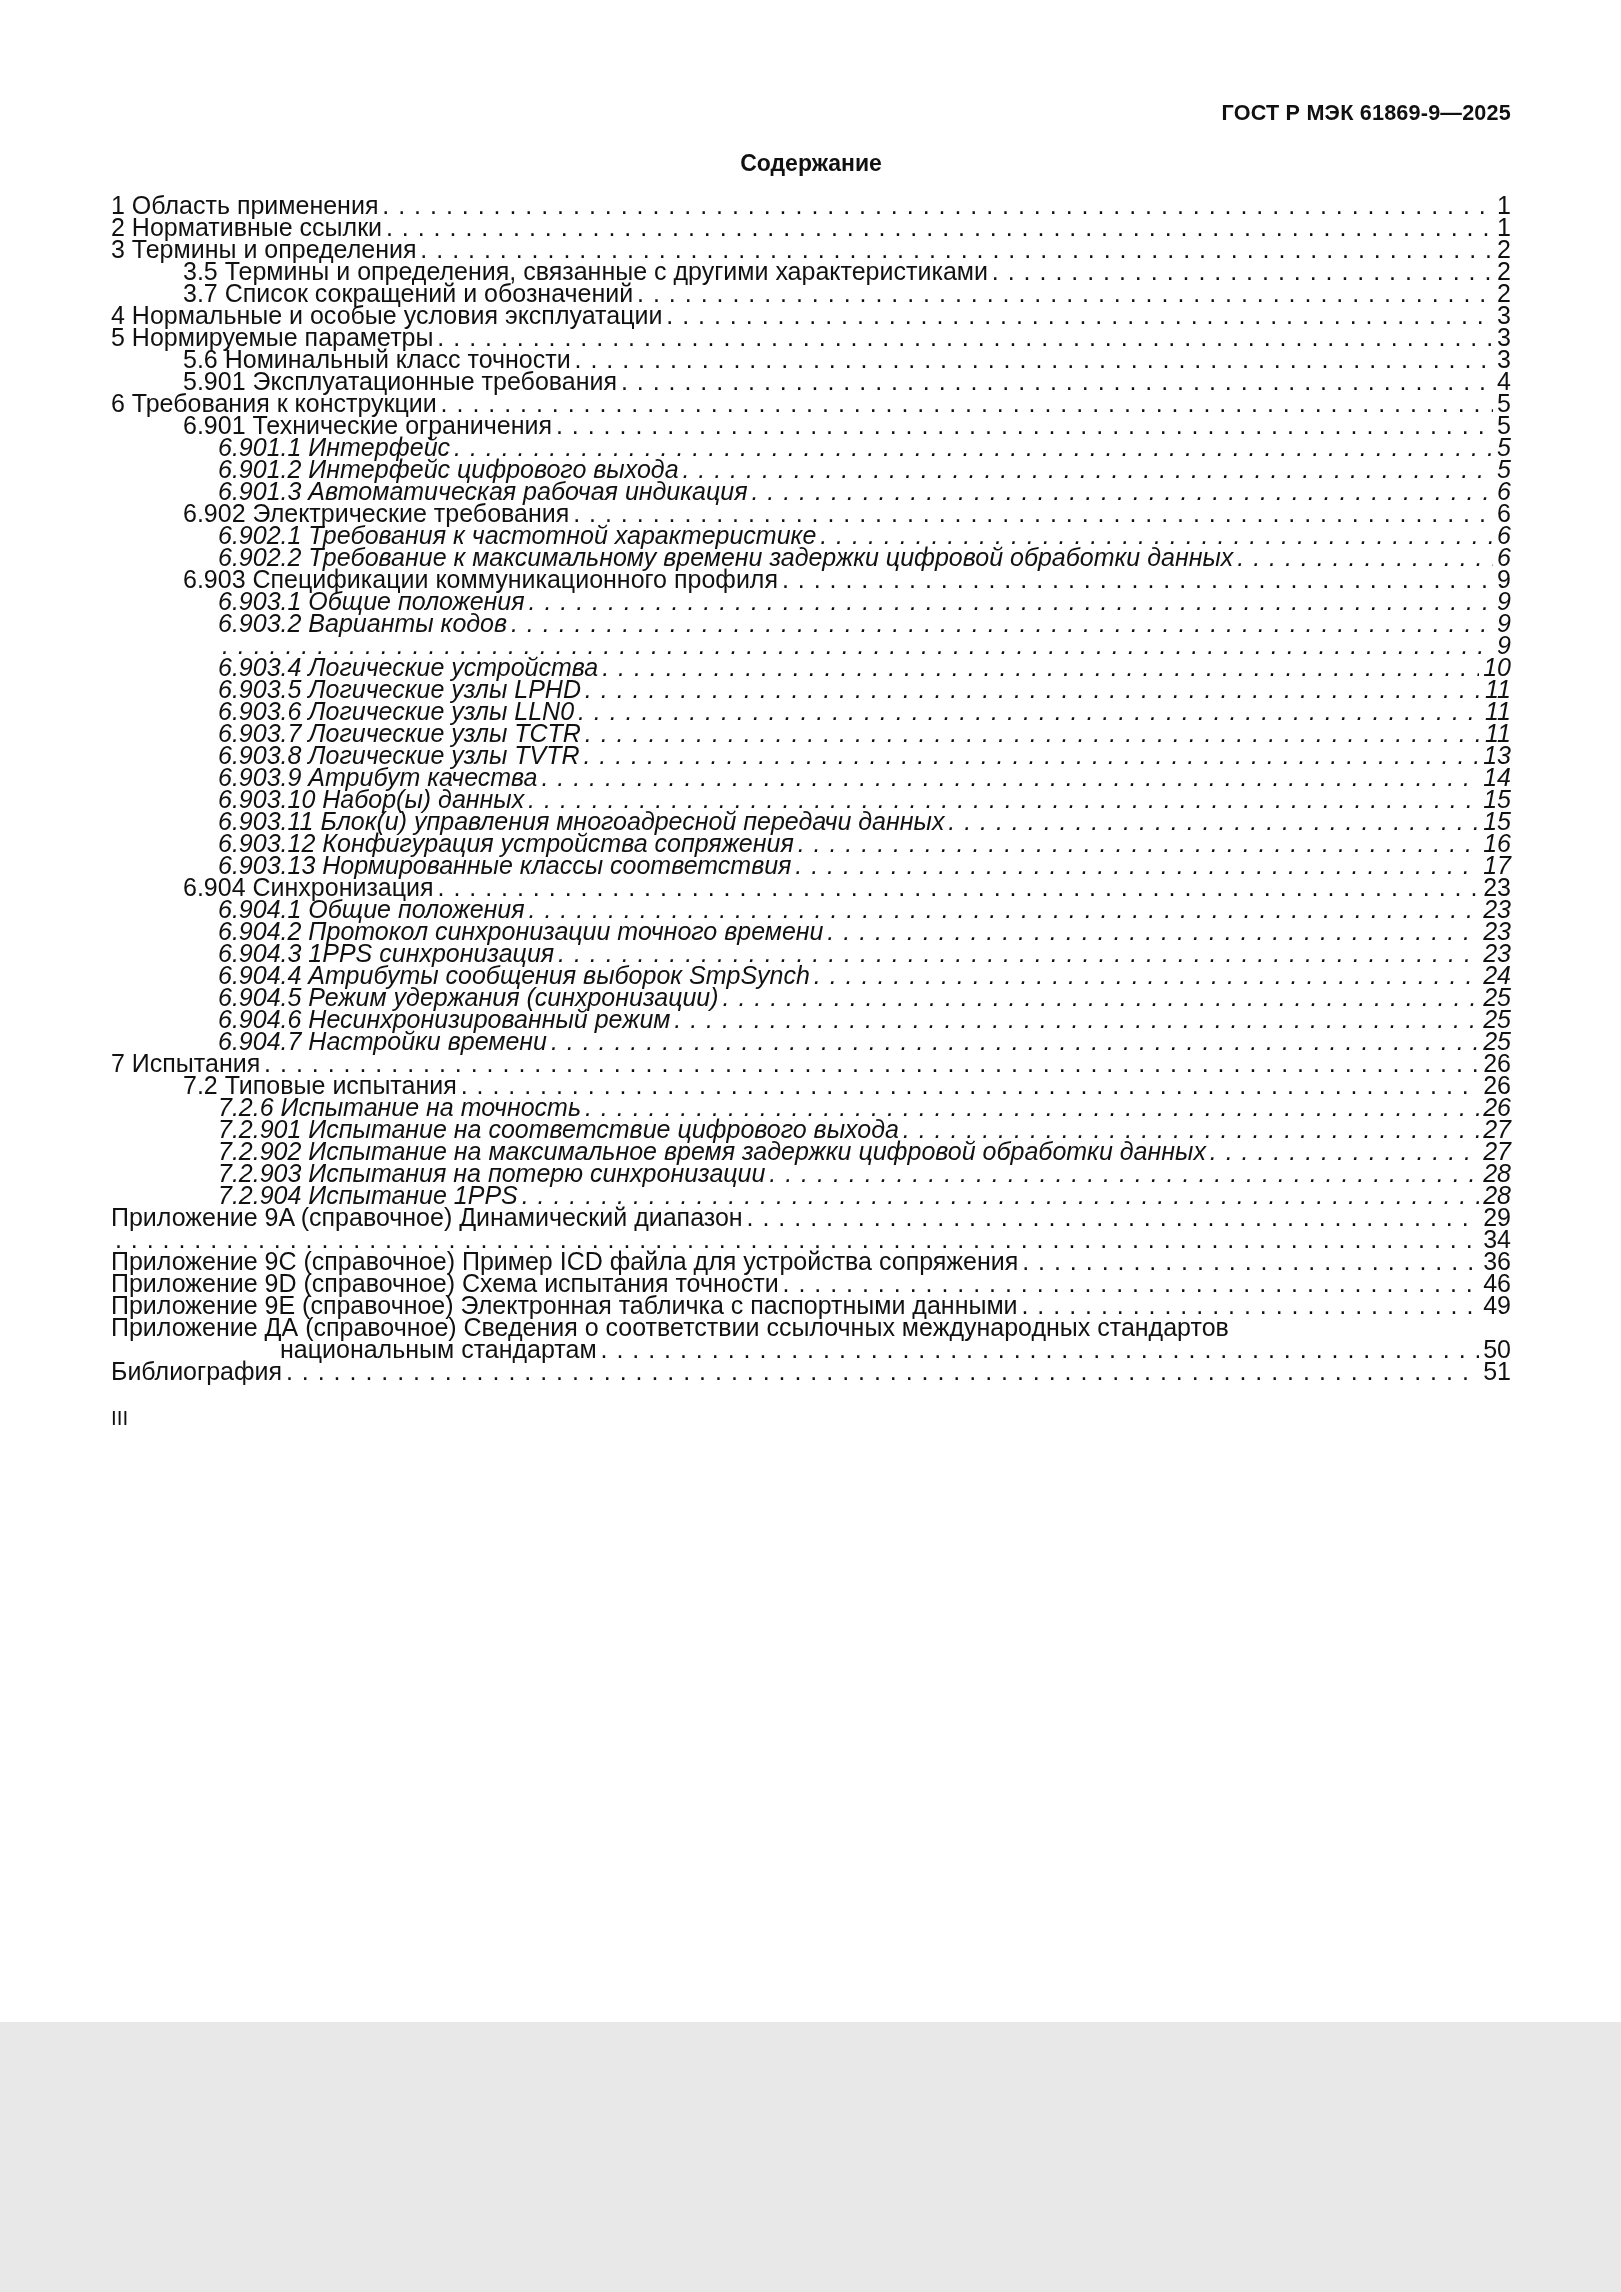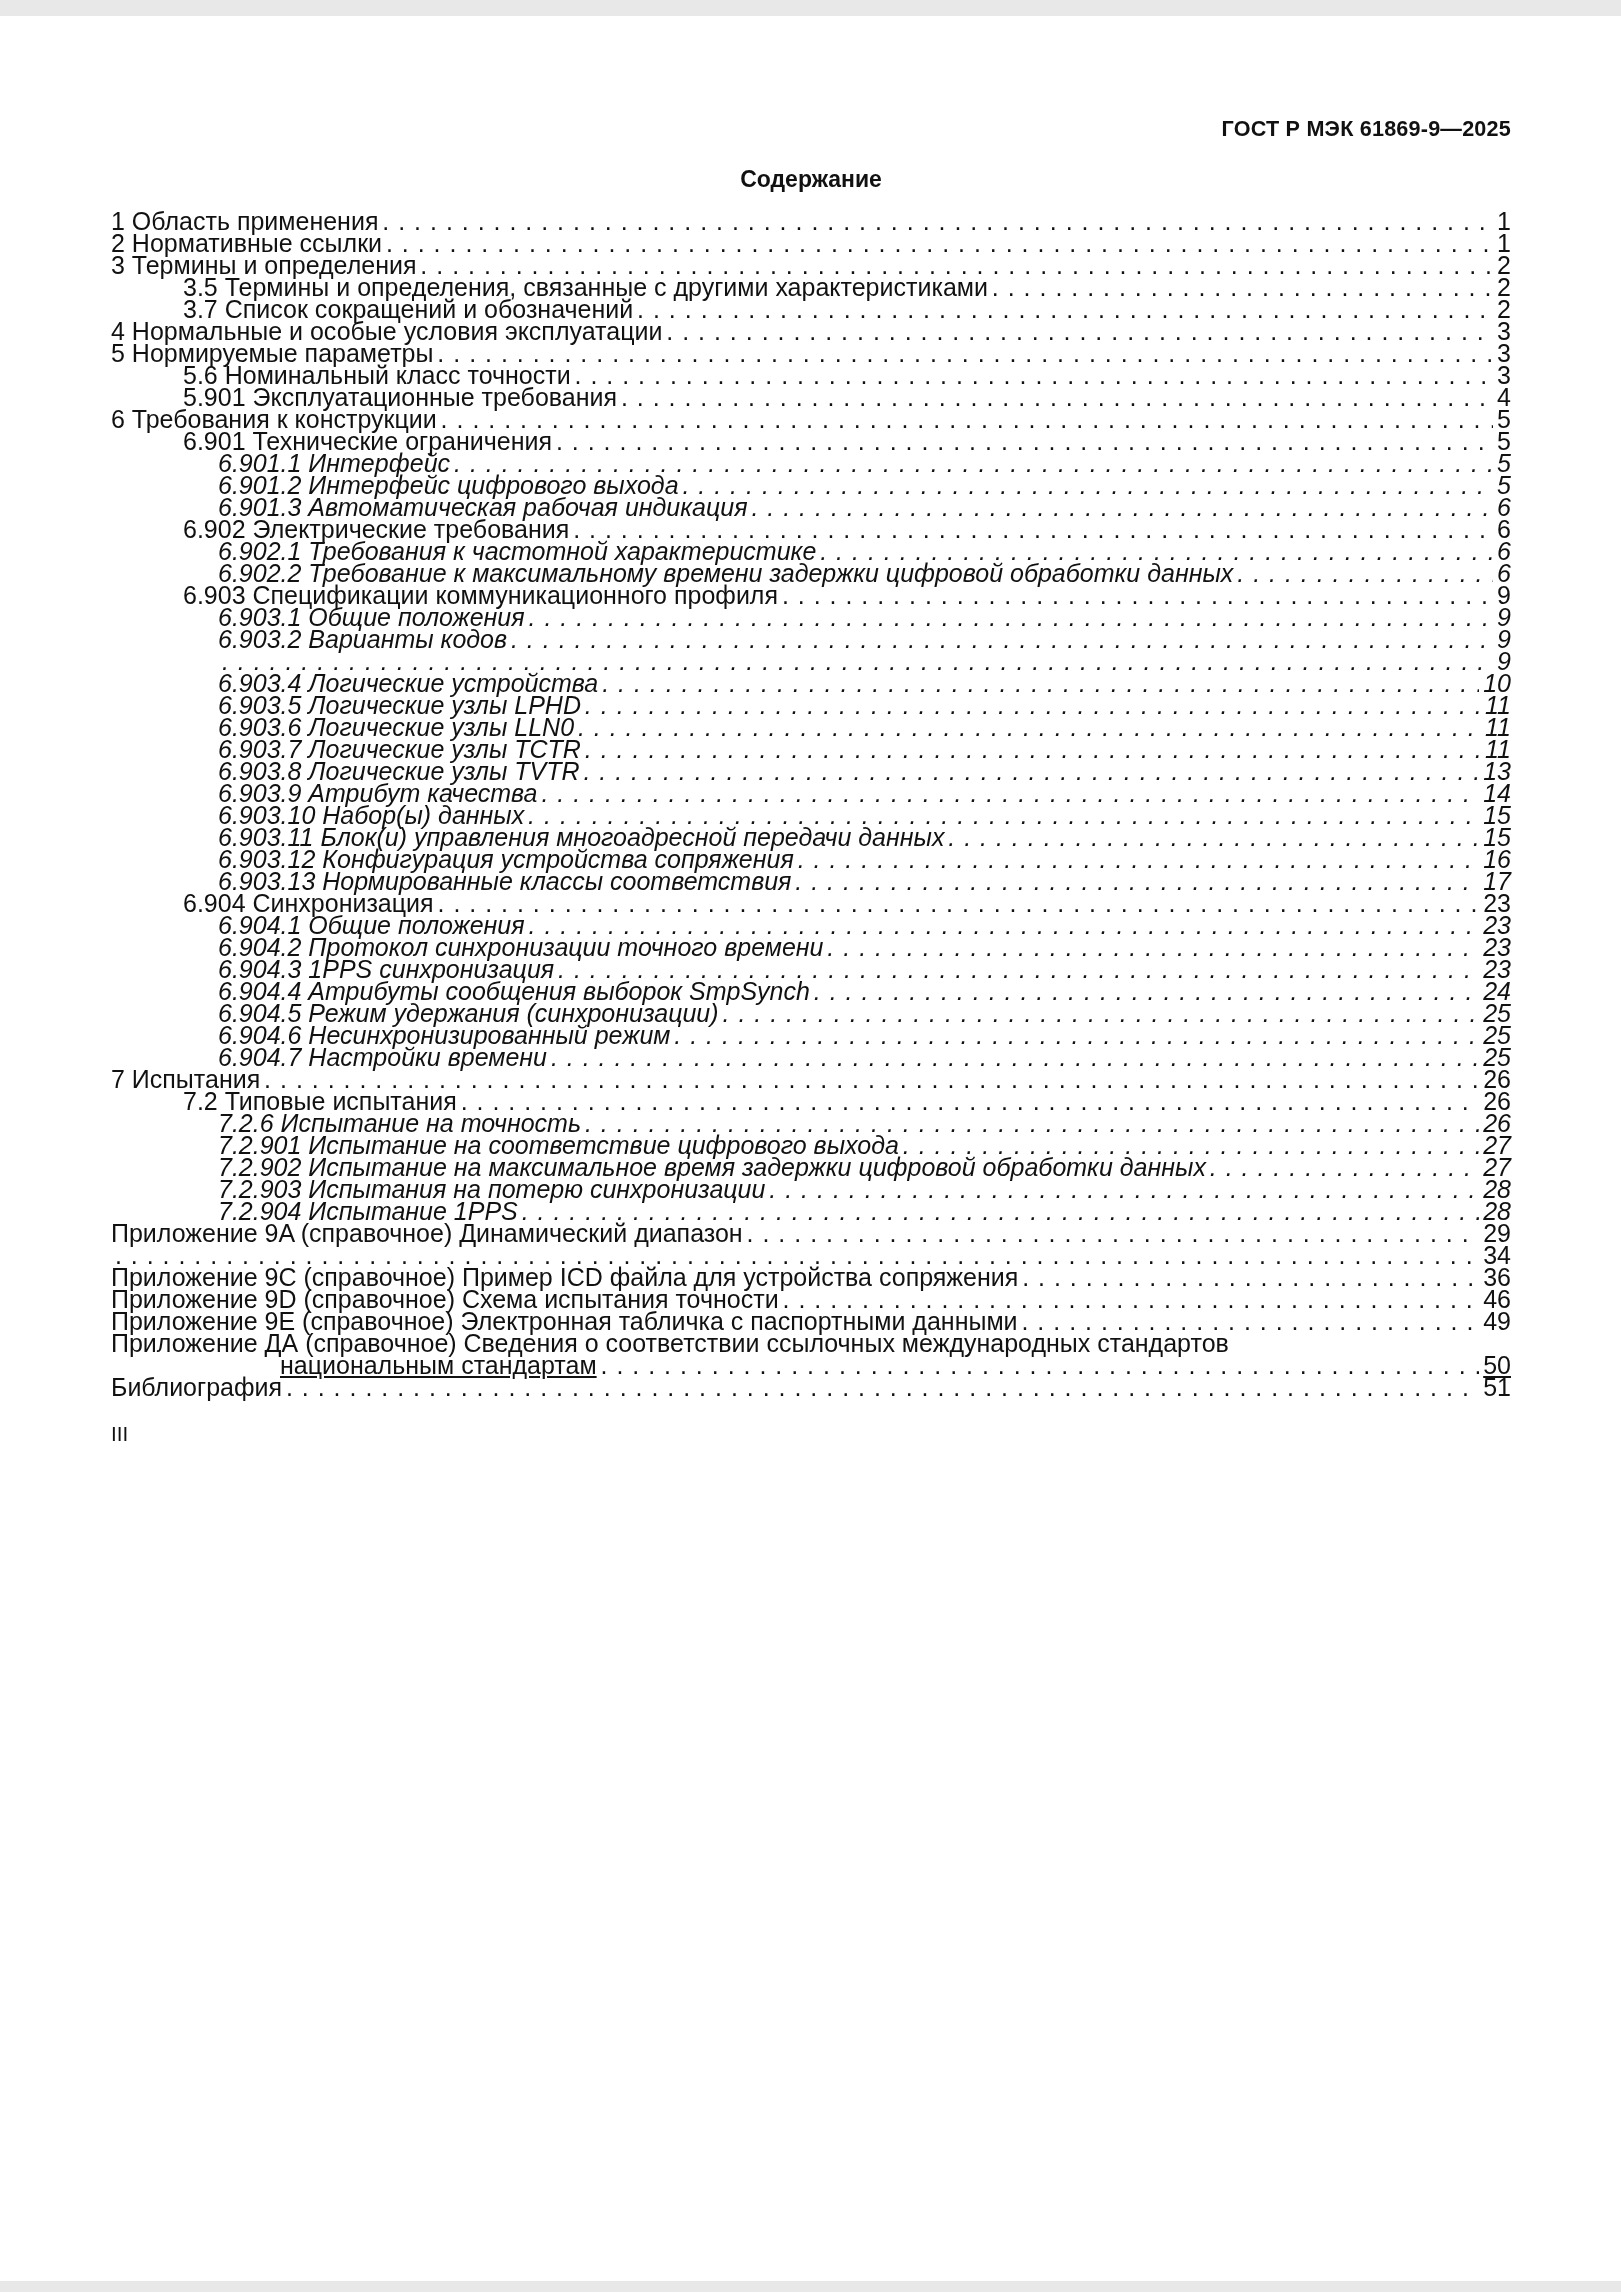--- a/index.html
+++ b/index.html
@@ -3,26 +3,26 @@
 <meta charset="utf-8">
 <style>
   html, body {
     margin: 0;
     padding: 0;
     background: #e8e8e8;
   }
   .page {
     position: relative;
     width: 1621px;
-    height: 2265px;
+    height: 2022px;
     background: #ffffff;
     font-family: "Liberation Sans", "DejaVu Sans", sans-serif;
     color: #111111;
     overflow: hidden;
-    margin: 16px auto;
+    margin: 0 auto;
   }
   .content {
     position: absolute;
     left: 111px;
     top: 0;
     width: 1400px;
   }
   .doc-code {
     margin-top: 100px;
     text-align: right;
@@ -59,21 +59,21 @@
     color: #111111;
   }
   .toc-page {
     flex: 0 0 auto;
     padding-left: 3.9px;
     white-space: nowrap;
   }
   .level-0 { padding-left: 0; }
   .level-1 { padding-left: 72px; }
   .level-2 { padding-left: 107px; font-style: italic; }
-  .level-cont { padding-left: 169px; text-decoration: underline; }
+  .level-cont { padding-left: 169px; }
   .folio {
     margin-top: 23.5px;
     font-size: 20.6px;
   }
 </style>
 </head>
 <body>
 
 <div class="page">
   <div class="content">

